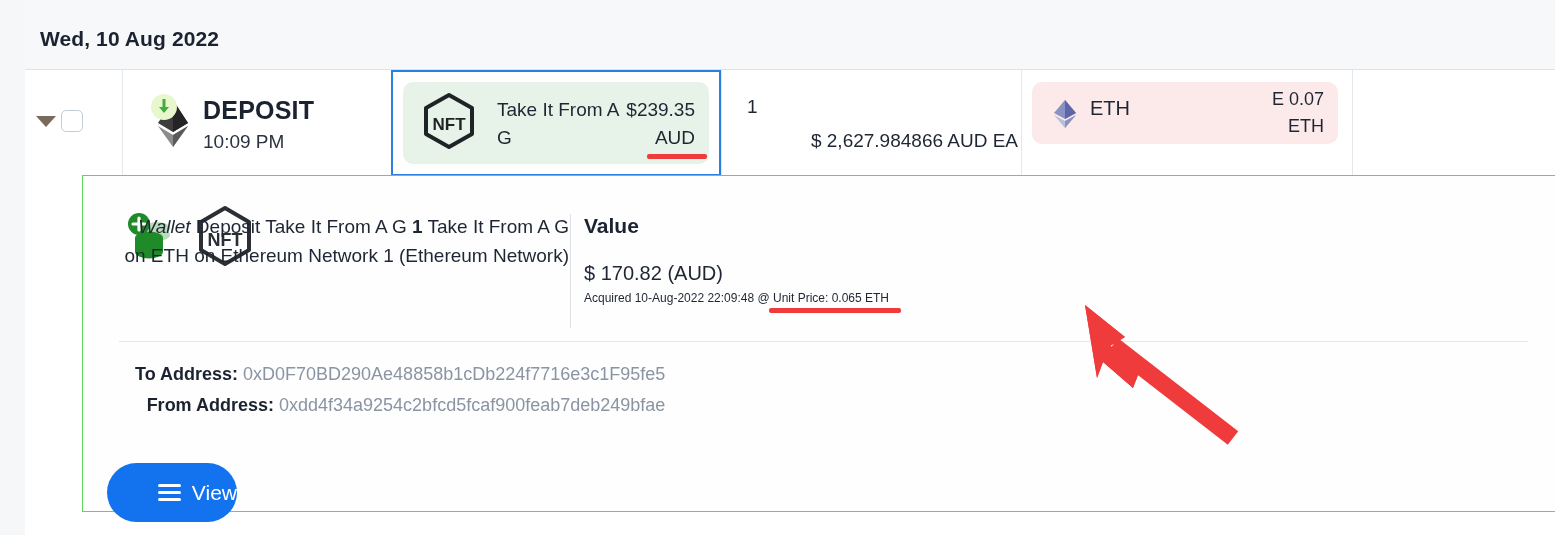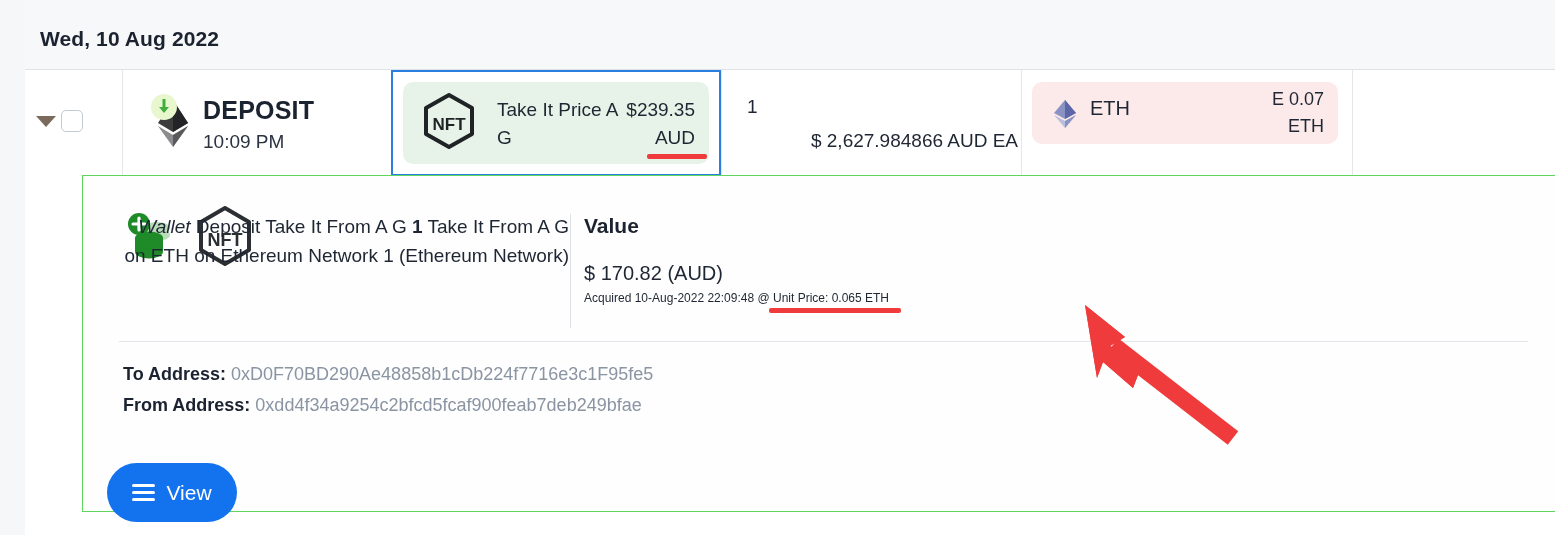--- a/index.html
+++ b/index.html
@@ -340,22 +340,23 @@
   .detail-hr {
     position: absolute;
     left: 36px;
     top: 165px;
     width: 1409px;
     height: 1px;
     background: #e3e6ea;
   }
   .addr-list {
     position: absolute;
-    left: 40px;
+    left: 52px;
     top: 183px;
+    text-align: right;
   }
   .addr-row {
     font-size: 18px;
     line-height: 31px;
     color: #1f2633;
   }
   .addr-label {
     font-weight: bold;
     color: #1b2230;
   }
@@ -368,21 +369,21 @@
     left: 24px;
     top: 287px;
     width: 130px;
     height: 59px;
     background: #1373ef;
     border-radius: 30px;
     border: none;
     cursor: pointer;
     display: flex;
     align-items: center;
-    justify-content: center;
+    justify-content: flex-end;
     gap: 11px;
     padding: 0;
   }
   .hamburger {
     display: inline-block;
     width: 23px;
     height: 17px;
     position: relative;
   }
   .hamburger i {
@@ -452,21 +453,21 @@
     </div>
 
     <div class="nft-cell">
       <div class="nft-badge">
         <div class="nft-hex">
           <svg width="64" height="64" viewBox="0 0 64 64">
             <path d="M32 4 L55 17 L55 43 L32 56 L9 43 L9 17 Z" fill="none" stroke="#1f2326" stroke-width="4" stroke-linejoin="round"></path>
             <text x="32" y="39" font-family="Liberation Sans, sans-serif" font-size="17" font-weight="bold" fill="#1f2326" text-anchor="middle">NFT</text>
           </svg>
         </div>
-        <div class="nft-name">Take It Price A G</div>
+        <div class="nft-name">Take It From A G</div>
         <div class="nft-amount">
           <div>$239.35</div>
           <div class="nft-currency">
             <span>AUD</span>
             <span class="red-underline"></span>
           </div>
         </div>
       </div>
     </div>
 

